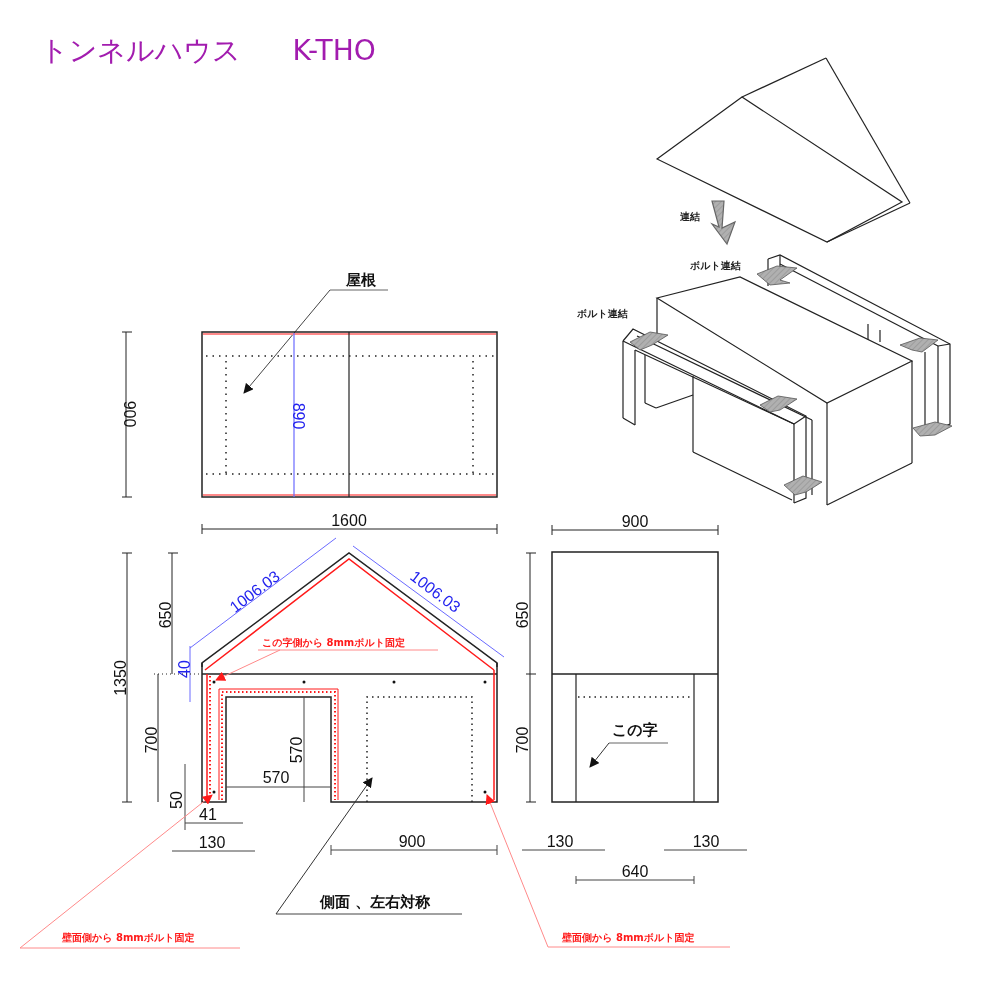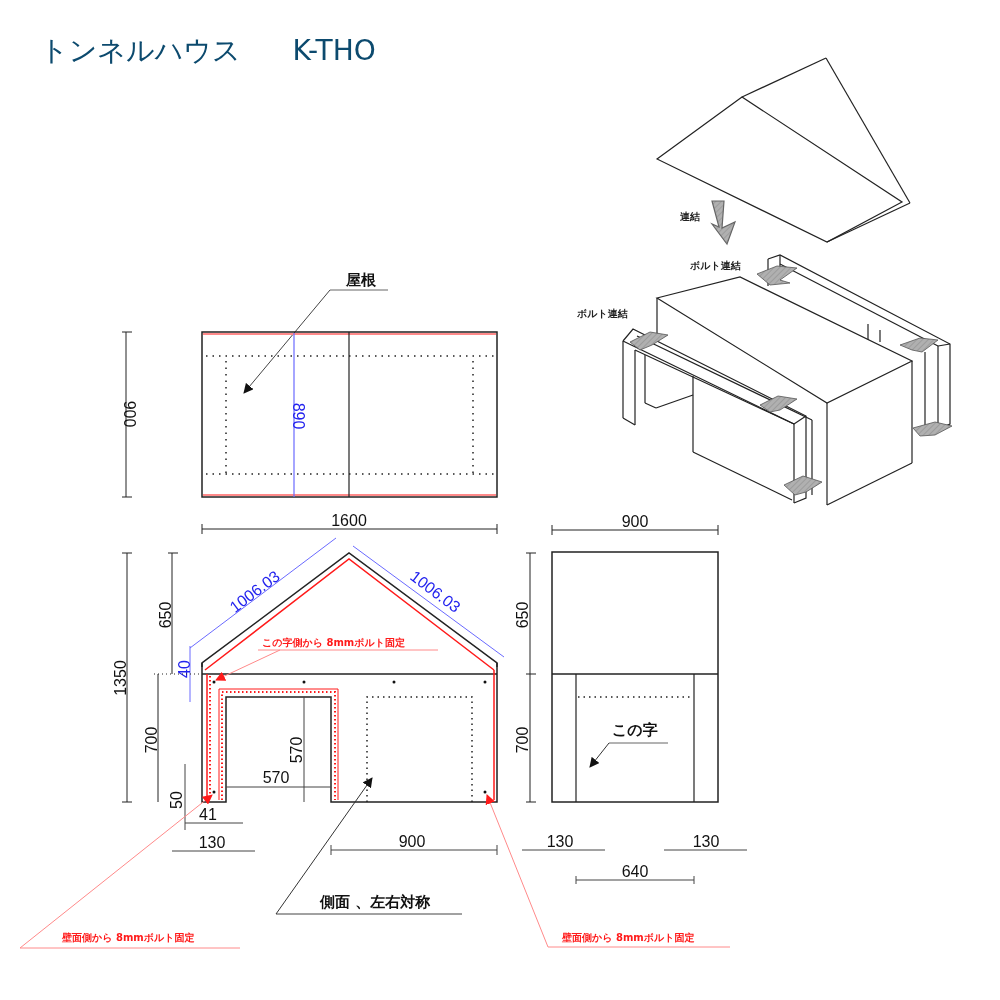--- a/index.html
+++ b/index.html
@@ -1,17 +1,17 @@
 <!DOCTYPE html>
 <html><head>
 <meta charset="utf-8">
 <style>
   html, body { margin: 0; padding: 0; background: #ffffff; }
   body { width: 1000px; height: 1000px; position: relative; overflow: hidden; font-family: "DejaVu Sans", sans-serif; }
-  #title { position: absolute; left: 40px; top: 32px; font-size: 28px; color: #0c4a6e; white-space: pre; font-family: "DejaVu Sans", sans-serif; }
+  #title { position: absolute; left: 40px; top: 32px; font-size: 28px; color: #a21caf; white-space: pre; font-family: "DejaVu Sans", sans-serif; }
   #title .code { margin-left: 52px; }
   svg { position: absolute; left: 0; top: 0; }
   .dim { font-family: "Liberation Sans", sans-serif; font-size: 16px; fill: #111; }
   .dim-blue { font-family: "Liberation Sans", sans-serif; font-size: 16px; fill: #2222ee; }
   .lbl { font-family: "DejaVu Sans", sans-serif; font-size: 15px; font-weight: bold; fill: #111; }
   .lbl-sm { font-family: "DejaVu Sans", sans-serif; font-size: 10px; font-weight: bold; fill: #222; }
   .lbl-red { font-family: "DejaVu Sans", sans-serif; font-size: 10px; font-weight: bold; fill: #ff1a1a; }
 </style>
 </head>
 <body>

